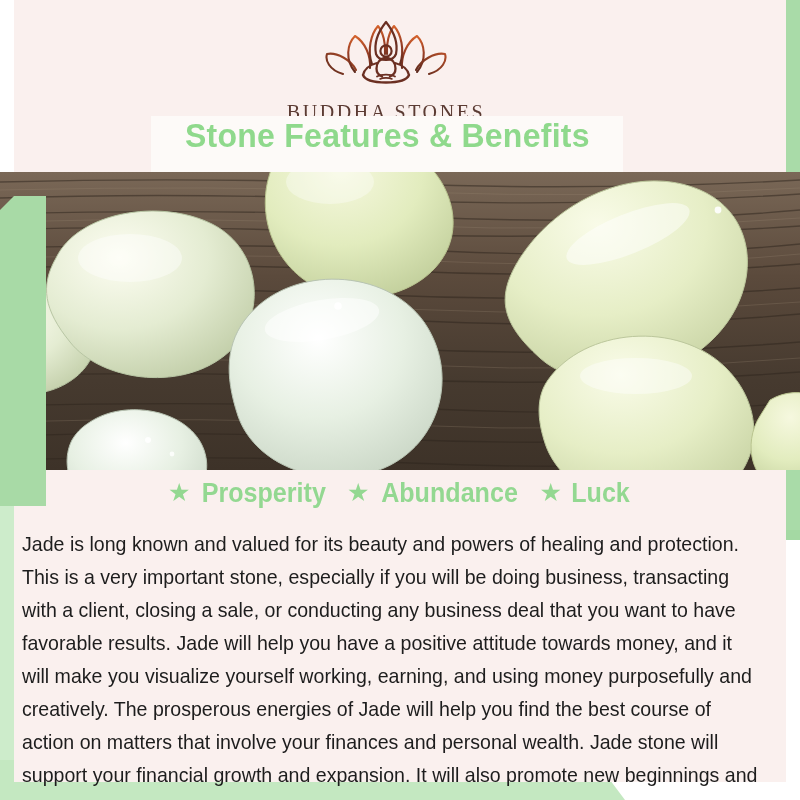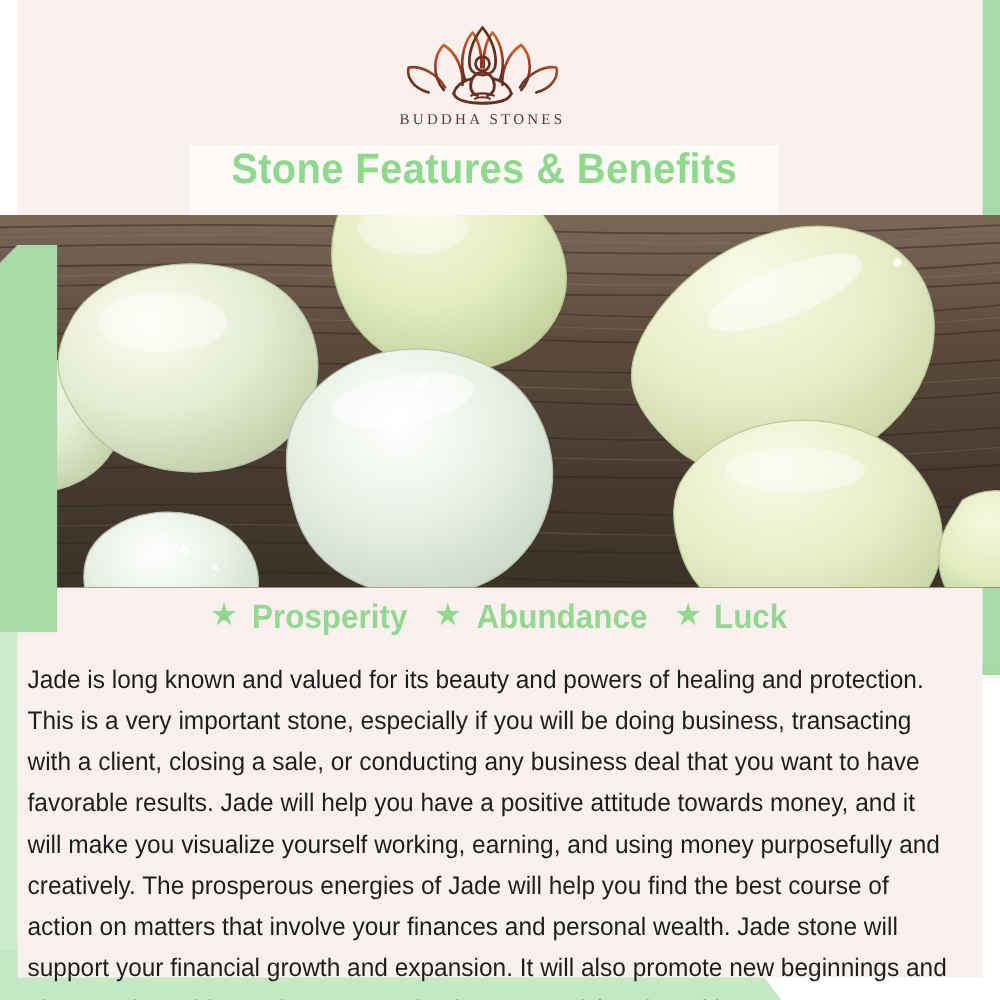--- a/index.html
+++ b/index.html
@@ -94,23 +94,23 @@
     flex-direction: column;
     align-items: center;
     justify-content: flex-start;
   }
   .logo-mark {
     width: 122px;
     height: 66px;
     display: block;
   }
   .logo-wordmark {
-    margin-top: 4px;
+    margin-top: 17px;
     font-family: "Liberation Serif", serif;
-    font-size: 12px;
+    font-size: 20px;
     letter-spacing: 2.6px;
     color: #5b3b33;
     font-weight: 400;
   }
 
   
   .title-banner {
     position: absolute;
     left: 151px;
     top: 116px;

